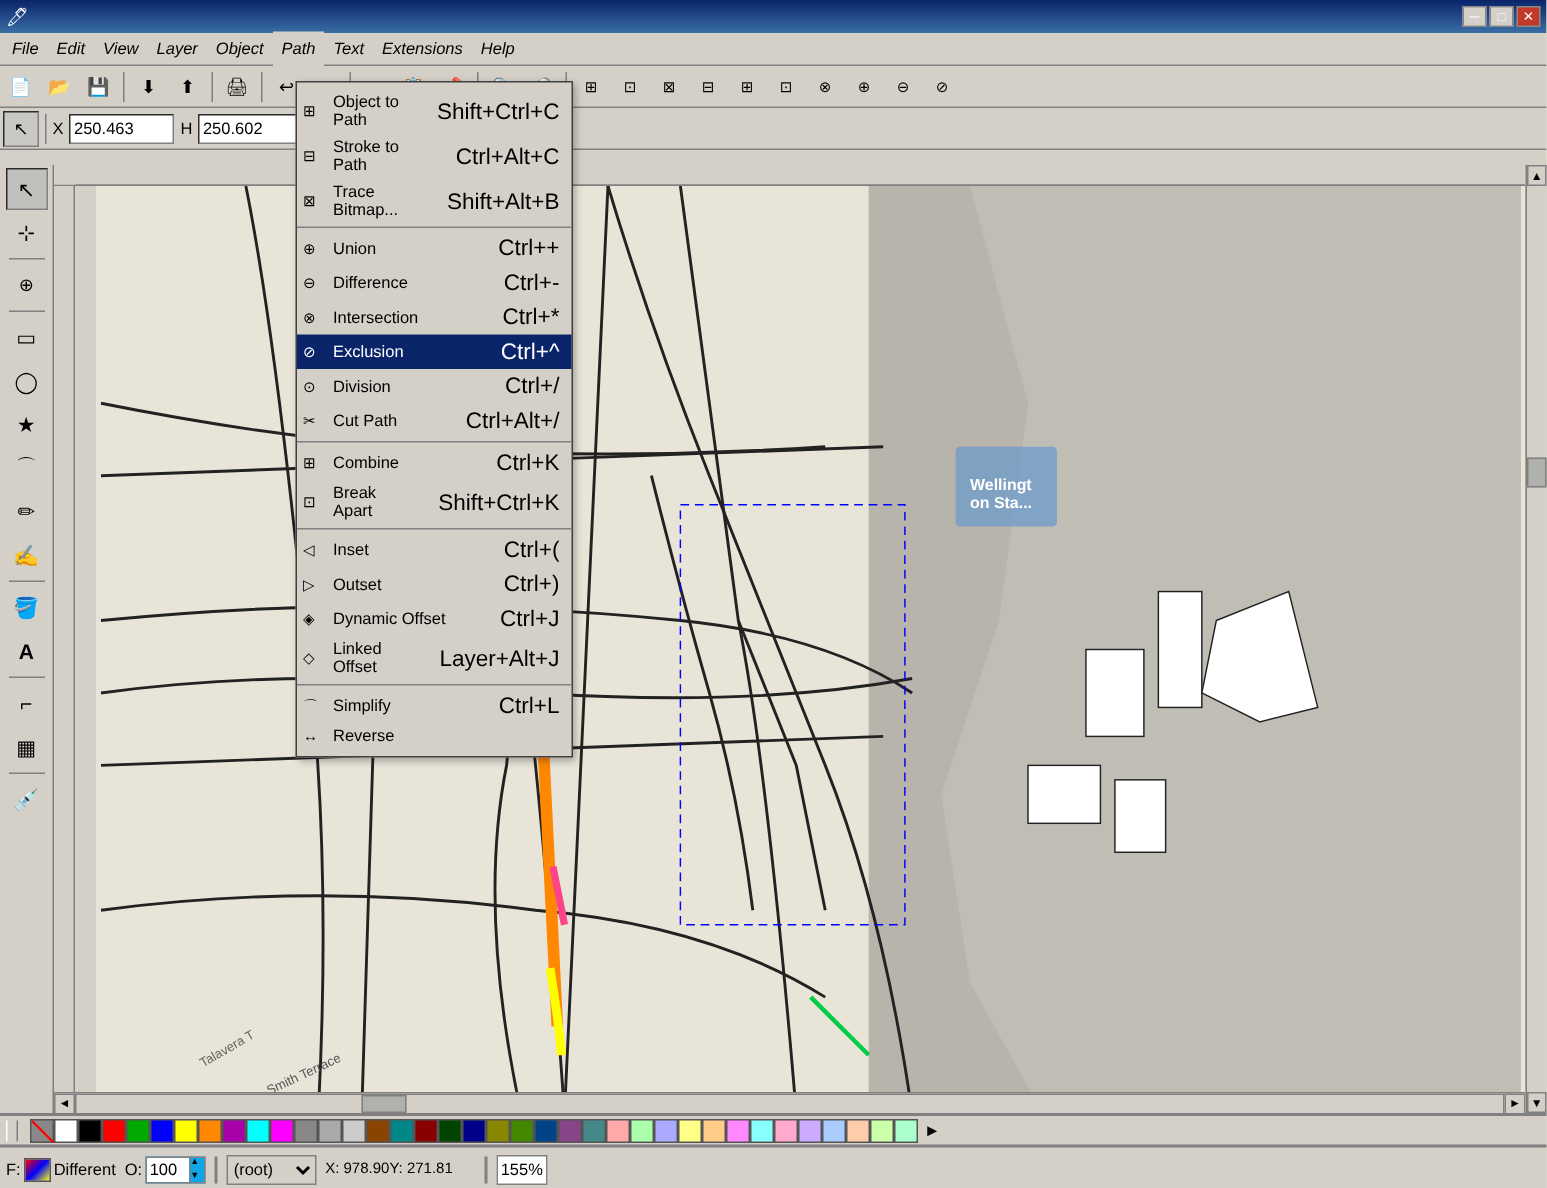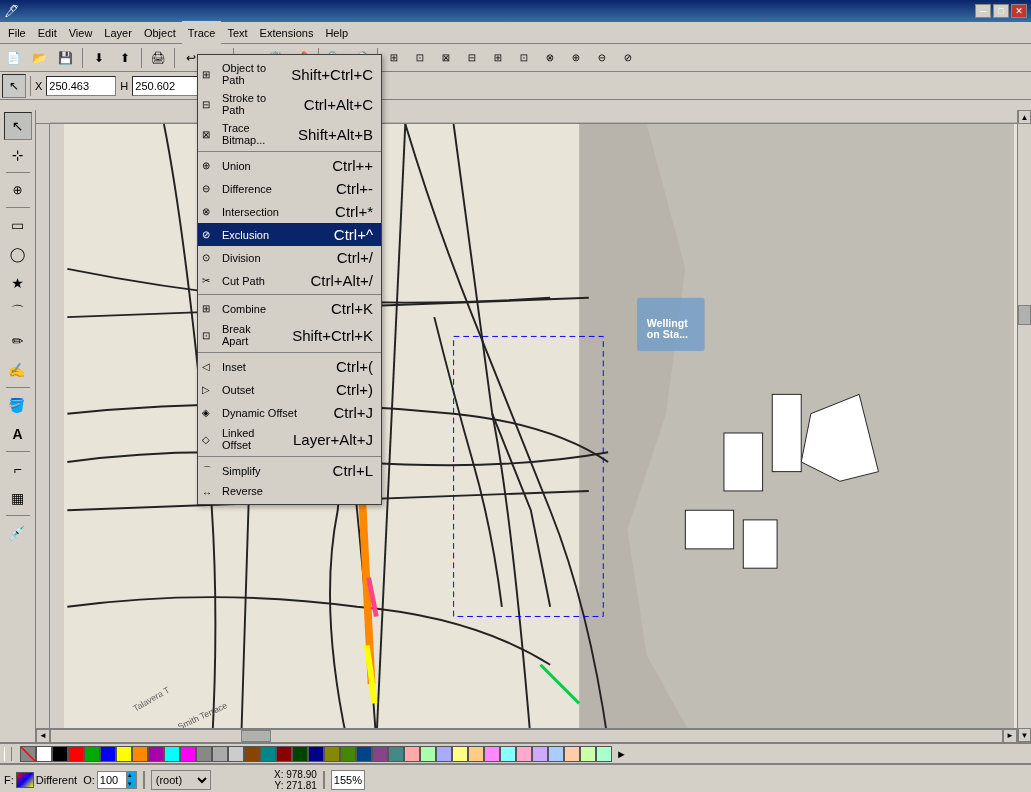--- a/index.html
+++ b/index.html
@@ -30,20 +30,21 @@
       align-items: center;
       border-bottom: 1px solid #808080;
       padding: 0 2px;
     }
     .menu-item {
       padding: 12px 6px;
       cursor: pointer;
       height: 100%;
       display: flex;
       align-items: center;
+      font-style: italic;
     }
 
     
     .toolbar {
       background: #d4d0c8;
       height: 28px;
       display: flex;
       align-items: center;
       border-bottom: 1px solid #808080;
       padding: 0 2px;
@@ -215,21 +216,21 @@
     <div class="title-btn" style="background:#c0392b;color:white;">✕</div>
   </div>
 </div>
 
 <div id="menubar">
   <div class="menu-item">File</div>
   <div class="menu-item">Edit</div>
   <div class="menu-item">View</div>
   <div class="menu-item">Layer</div>
   <div class="menu-item">Object</div>
-  <div class="menu-item" style="background:#d4d0c8;">Trace</div>
+  <div class="menu-item" style="background:#d4d0c8;">Path</div>
   <div class="menu-item">Text</div>
   <div class="menu-item">Extensions</div>
   <div class="menu-item">Help</div>
 </div>
 
 <div class="toolbar">
   <div class="toolbar-btn">📄</div>
   <div class="toolbar-btn">📂</div>
   <div class="toolbar-btn">💾</div>
   <div class="toolbar-sep"></div>
@@ -472,21 +473,21 @@
       </div>
     </div>
 
     <div style="width:2px; height:18px; background:#808080;"></div>
 
     <select style="height:20px; font-size:11px; background:#d4d0c8; border:1px solid #808080; min-width:60px;">
       <option>(root)</option>
     </select>
 
 
-    <div style="display:flex; flex-direction:column; align-items:flex-end; min-width:100px;">
+    <div style="display:flex; flex-direction:row; align-items:flex-end; min-width:100px;">
       <span style="font-size:10px;">X: 978.90</span>
       <span style="font-size:10px;">Y: 271.81</span>
     </div>
     <div style="width:2px; height:18px; background:#808080;"></div>
 
     <div style="display:flex; align-items:center; border:1px solid #808080; background:white; height:20px; padding:0 2px;">
       <span style="font-size:11px;">155%</span>
     </div>
   </div>
 </div>

